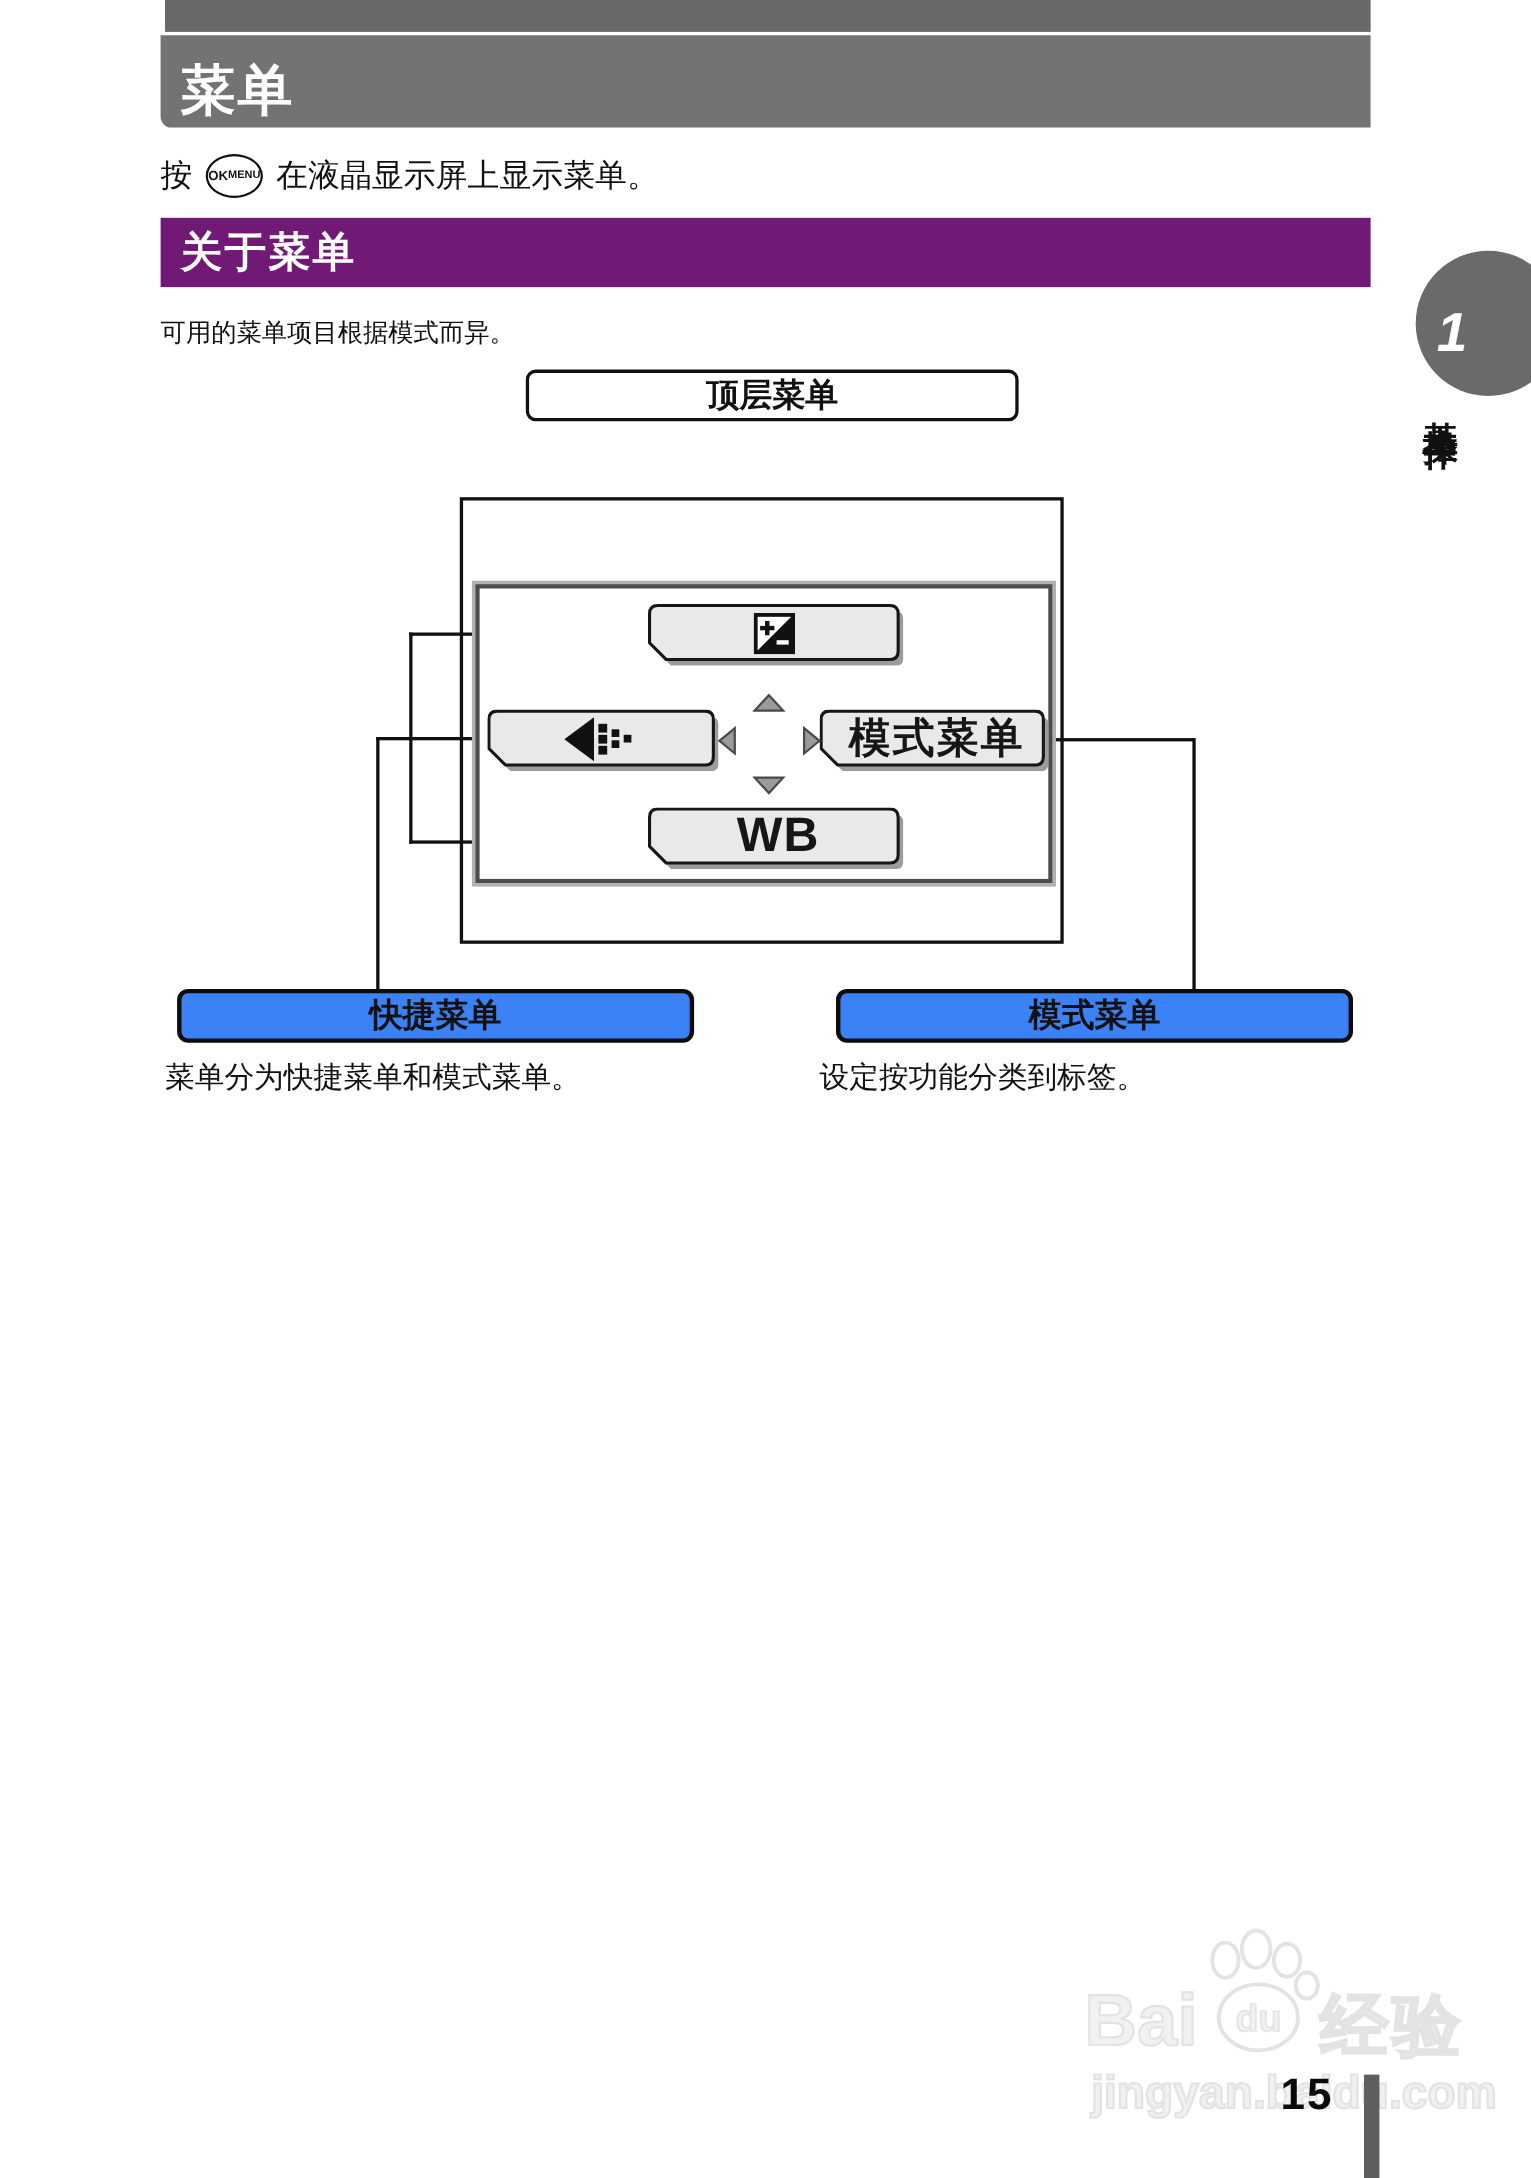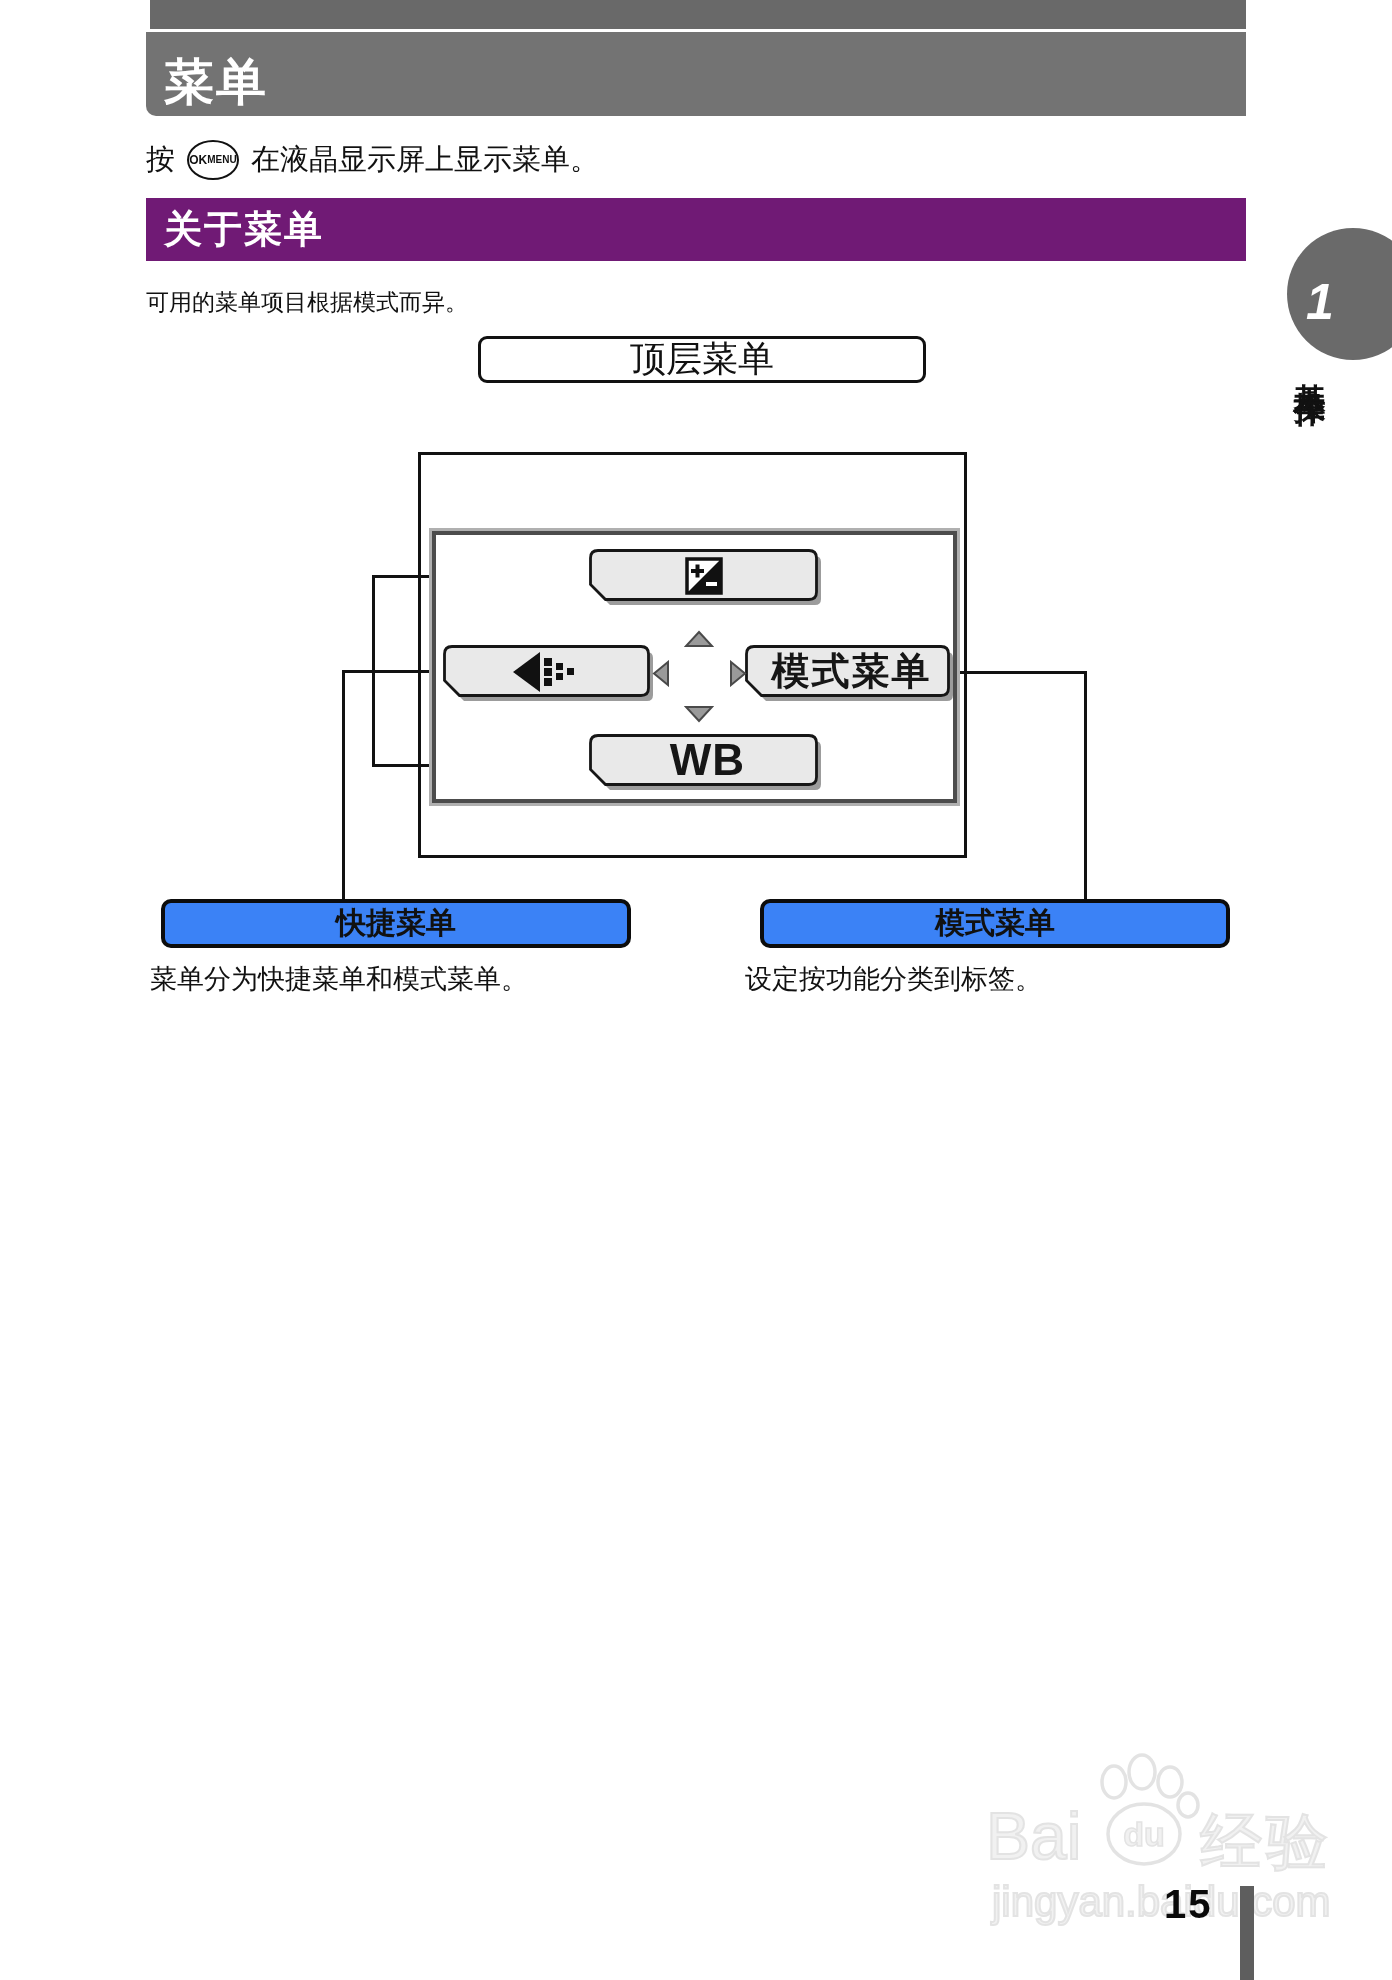--- a/index.html
+++ b/index.html
@@ -22,21 +22,21 @@
   .okbtn .ok   { font-size:12px; font-weight:700; }
   .okbtn .menu { font-size:10px; font-weight:700; }
 
   .sectionbar { left:146px; top:198px; width:1100px; height:63px; background:#701a75; display:flex; align-items:center; }
   .sectionbar span { color:#fff; font-size:38px; font-weight:700; padding-left:18px; letter-spacing:2px; }
   .bodytext { left:146px; top:287px; font-size:23px; }
 
   
   .topmenubox { left:478px; top:336px; width:448px; height:47px; border:3px solid #111;
                 border-radius:9px; display:flex; align-items:center; justify-content:center; }
-  .topmenubox span { font-size:36px; font-weight:400; }
+  .topmenubox span { font-size:30px; font-weight:700; }
   .topcaption { left:452px; top:398px; width:500px; text-align:center; font-size:27px; }
 
   
   .line { background:#111; }
 
   
   .outerbox { left:418px; top:452px; width:549px; height:406px; border:3px solid #111; background:transparent; }
   .innerbox { left:432px; top:531px; width:525px; height:272px; border:4px solid #4c4c4c;
               outline:3px solid #b0b0b0; background:#fff; }
 
@@ -53,21 +53,21 @@
   .callout-caption { font-size:27px; }
 
   
   .chaptercircle { left:1287px; top:228px; width:132px; height:132px; border-radius:50%; background:#6a6a6a; }
   .chapternum { left:1290px; top:273px; width:60px; text-align:center; color:#fff;
                 font-size:50px; font-weight:700; font-style:italic; }
   .chaptertitle { left:1288px; top:358px; writing-mode:vertical-rl; font-size:32px; font-weight:700;
                   letter-spacing:4px; color:#111; }
 
   
-  .wm { color:#f1f1f1; -webkit-text-stroke:2px #e3e3e3; font-weight:400;text-align:center; }
+  .wm { color:#f1f1f1; -webkit-text-stroke:2px #e3e3e3; font-weight:700;text-align:center; }
   .wm-bai { left:986px; top:1798px; font-size:66px; }
   .wm-cn  { left:1200px; top:1800px; font-size:62px; letter-spacing:4px; }
   .wm-url { left:992px; top:1878px; font-size:42px; }
   .pagenum { left:1164px; top:1882px; font-size:40px; font-weight:700; letter-spacing:2px; color:#0a0a0a; }
   .footbar { left:1240px; top:1886px; width:14px; height:94px; background:#5e5e5e; }
 </style>
 </head>
 <body>
 
 <div class="page">

